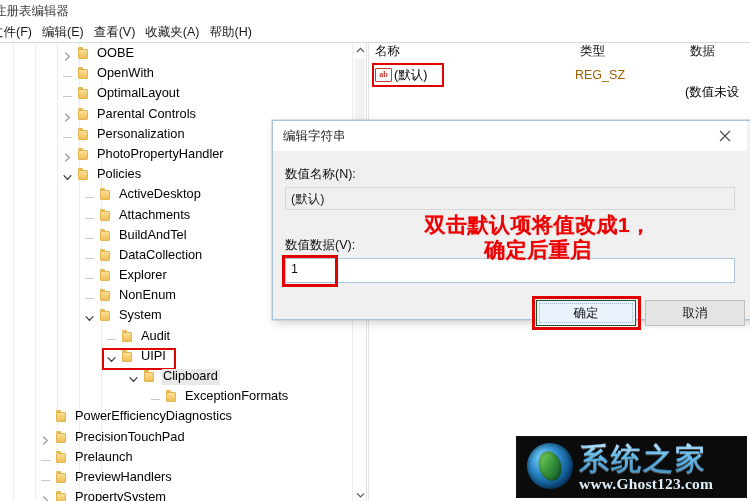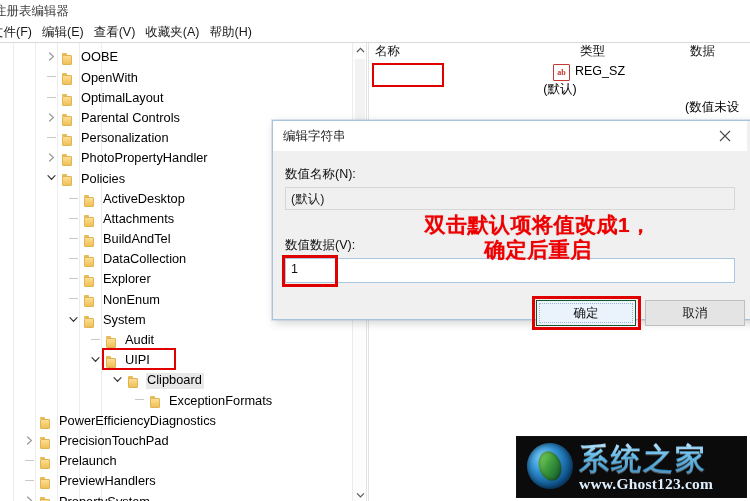--- a/index.html
+++ b/index.html
@@ -74,23 +74,24 @@
   }
   .tree-rows {
     position: absolute;
     left: 0; top: 3px;
     width: 352px;
   }
   .tree-row {
     position: relative;
     height: 20.2px;
     display: flex;
-    align-items: flex-end;
+    align-items: flex-start;
     white-space: nowrap;
     cursor: default;
+    padding-left: 16px;
   }
   .tree-row .chev {
     width: 16px;
     height: 20px;
     flex: 0 0 16px;
     position: relative;
   }
   .tree-row .chev svg { position: absolute; left: 3px; top: 6px; }
   .tree-row .dash {
     width: 16px; flex: 0 0 16px; height: 20px; position: relative;
@@ -209,21 +210,20 @@
     position: absolute;
     left: 0; top: 21px;
     width: 380px;
   }
   .list-row {
     position: relative;
     height: 22px;
     display: flex;
     align-items: center;
     cursor: default;
-    flex-direction: column;
   }
   .ab-icon {
     width: 17px; height: 14px;
     flex: 0 0 17px;
     margin-left: 5px;
     margin-right: 2px;
     background: #ffffff;
     border: 1px solid #c23b2e;
     border-radius: 1px;
     position: relative;
@@ -237,21 +237,21 @@
     color: #c0392b;
     line-height: 1;
     font-family: "Liberation Serif", serif;
   }
   .cell-name {
     font-size: 12.5px; color: #000;
     white-space: nowrap;
   }
   .cell-type {
     position: absolute; left: 205px;
-    font-size: 12.5px; color: #000000;
+    font-size: 12.5px; color: #a16207;
   }
   .cell-data {
     position: absolute; left: 315px;
     font-size: 12.5px; color: #000;
     white-space: nowrap;
     margin-top: 35px;
   }
   .list-row .hl-box {
     position: absolute;
     border: 2.5px solid #e00000;

